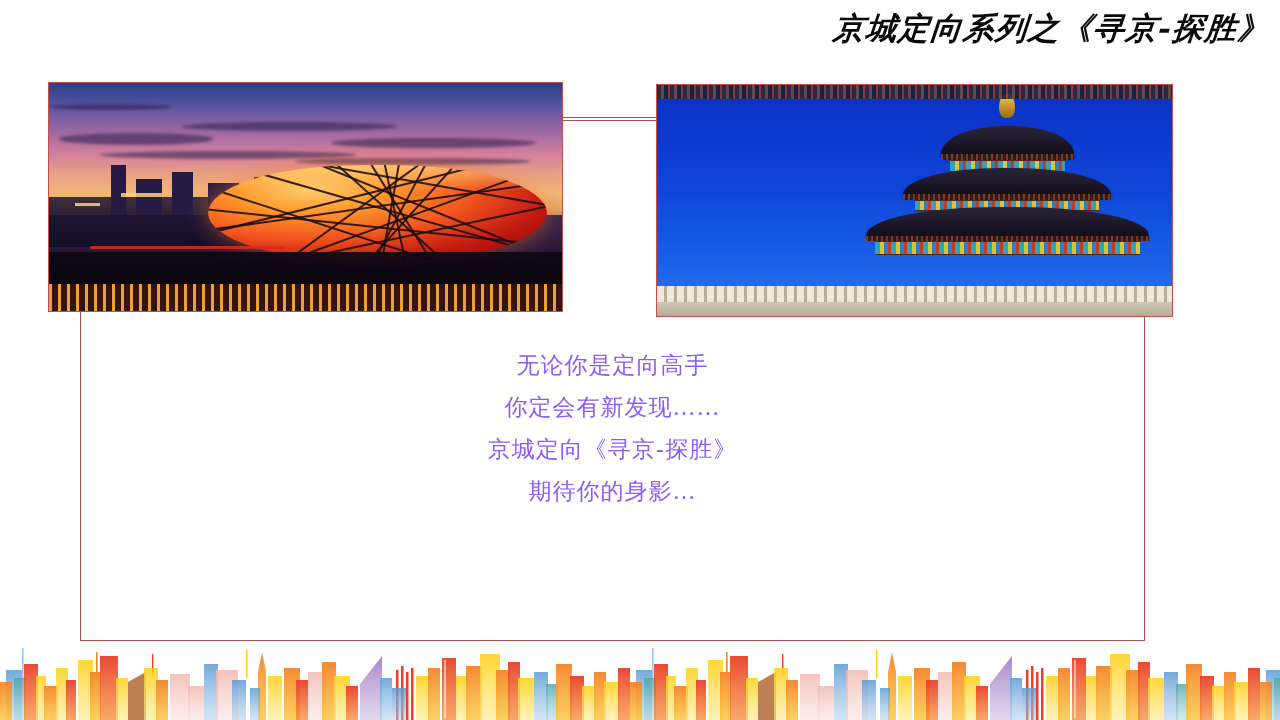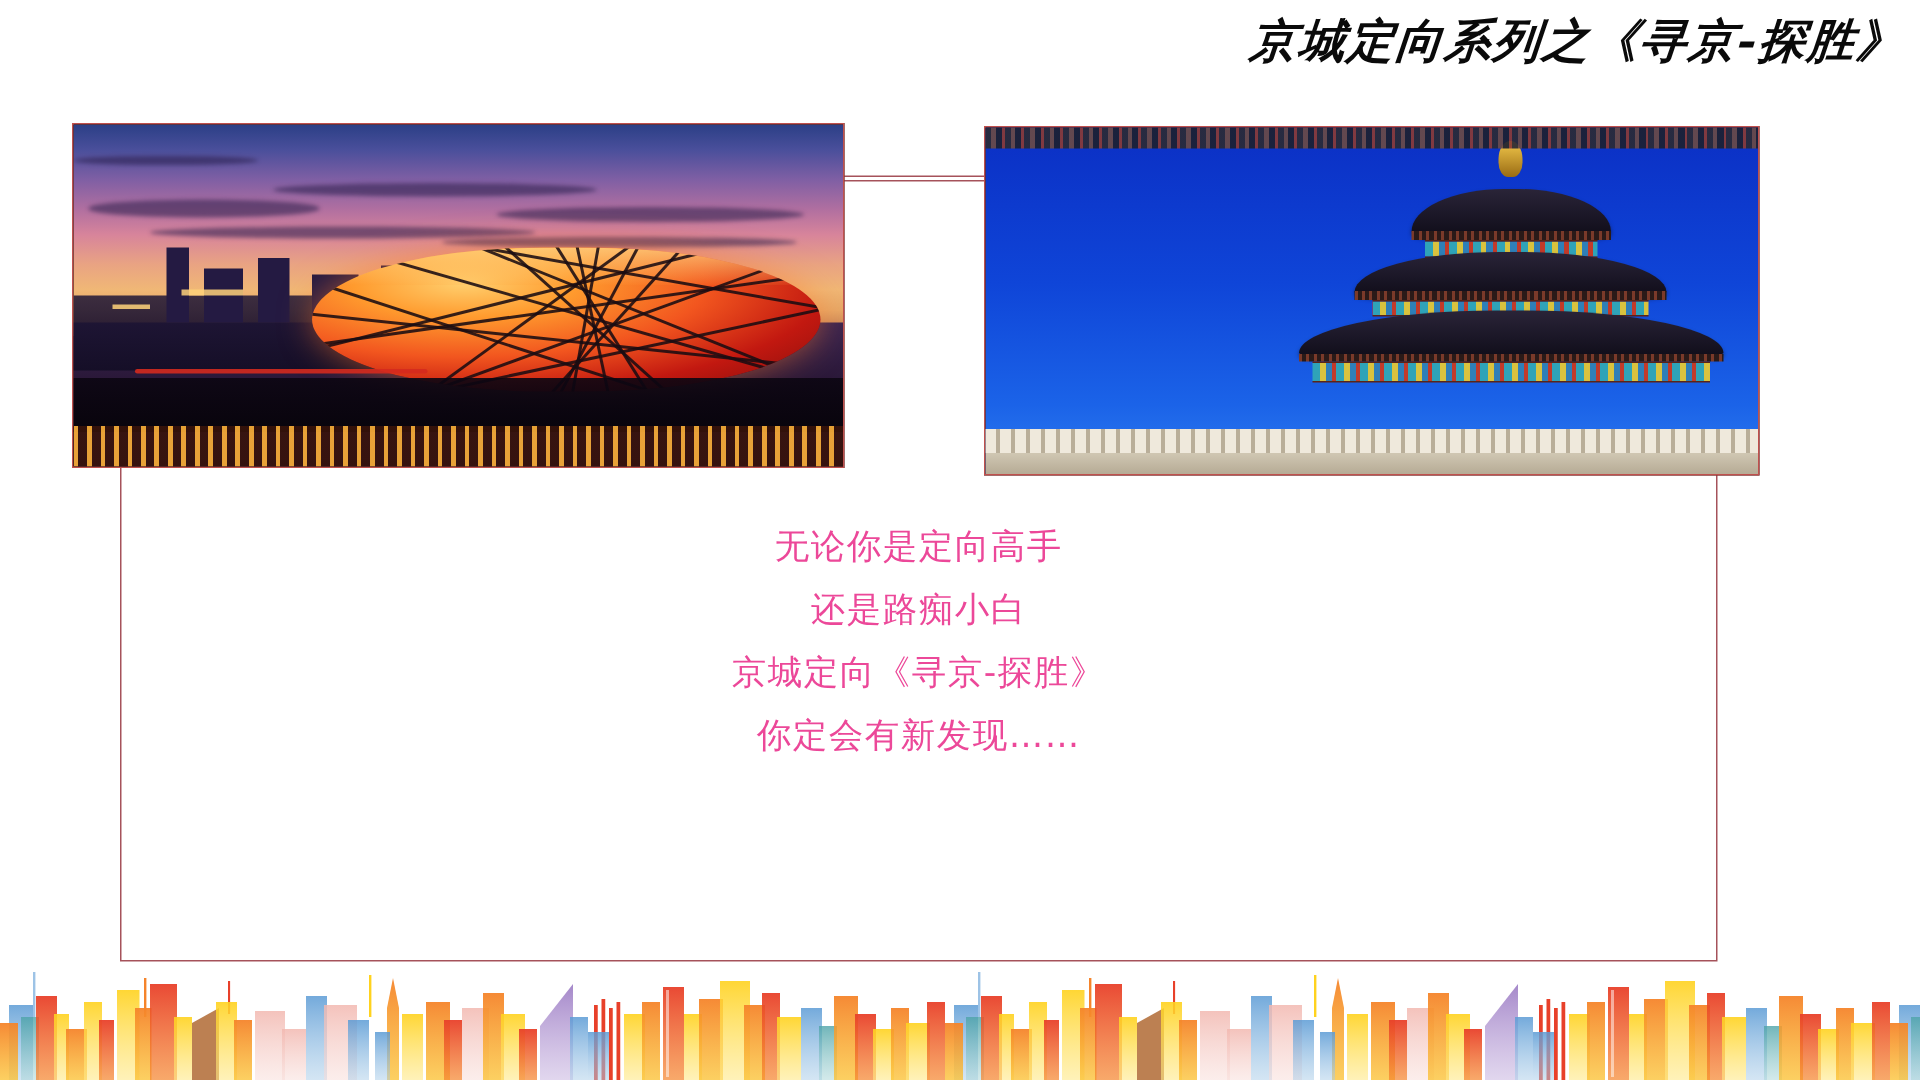--- a/index.html
+++ b/index.html
@@ -264,21 +264,21 @@
 
   
   .verse {
     position: absolute;
     left: 80px;
     top: 344px;
     width: 1065px;
     text-align: center;
   }
   .verse-line {
-    color: #ec4899;
+    color: #8b5cf6;
     font-size: 23px;
     line-height: 42px;
     letter-spacing: 1px;
     white-space: nowrap;
     font-family: "DejaVu Sans", "Liberation Sans", sans-serif;
   }
 
   
   .cityband {
     position: absolute;
@@ -370,23 +370,23 @@
     </div>
 
     <div class="terrace">
       <div class="balustrade"></div>
     </div>
     <div style="position:absolute;left:0;right:0;bottom:13%;height:6%;" class="crowd"></div>
   </div>
 
   <div class="verse">
     <div class="verse-line">无论你是定向高手</div>
-    <div class="verse-line">还是路痴小白</div>
+    <div class="verse-line">你定会有新发现……</div>
     <div class="verse-line">京城定向《寻京-探胜》</div>
-    <div class="verse-line">你定会有新发现……</div>
+    <div class="verse-line">期待你的身影…</div>
   </div>
 
   <div class="cityband">
     <svg width="1280" height="78" viewBox="0 0 1280 78" xmlns="http://www.w3.org/2000/svg">
       <defs>
         <linearGradient id="gOr" x1="0" y1="0" x2="0" y2="1">
           <stop offset="0%" stop-color="#F5842B" stop-opacity="0.95"></stop>
           <stop offset="100%" stop-color="#FBC02D" stop-opacity="0.75"></stop>
         </linearGradient>
         <linearGradient id="gRd" x1="0" y1="0" x2="0" y2="1">

